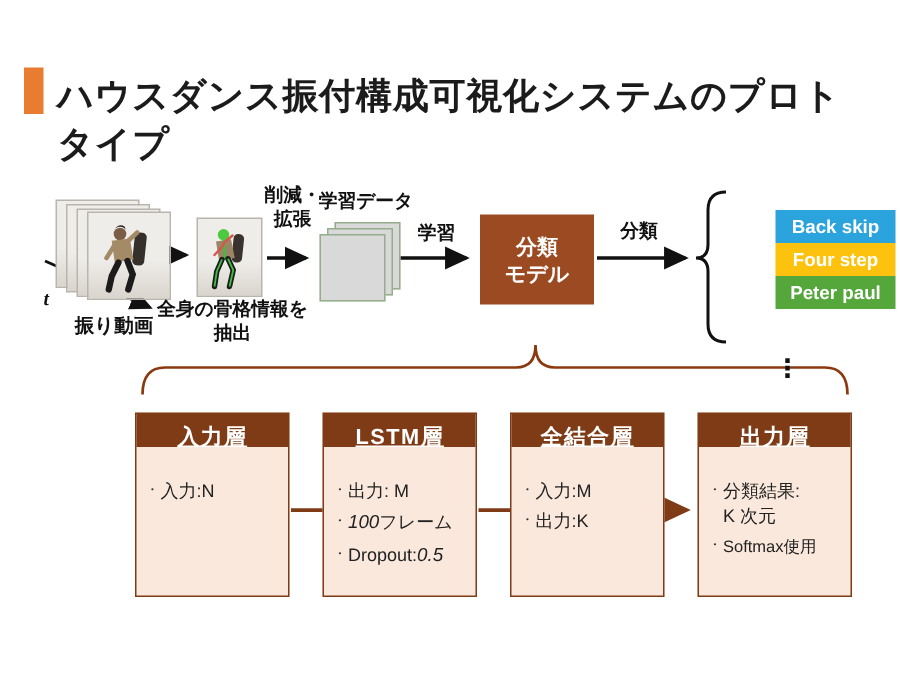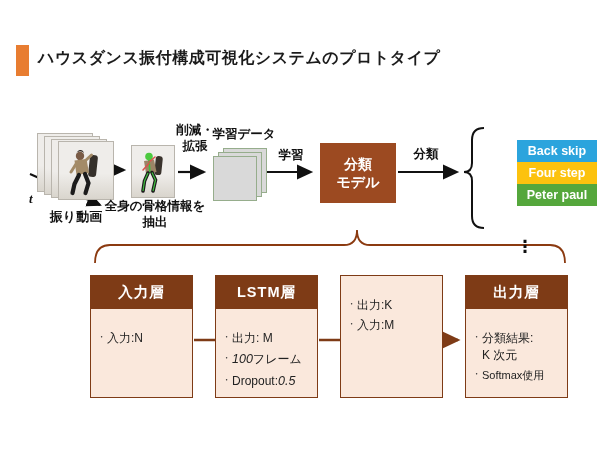--- a/index.html
+++ b/index.html
@@ -3,21 +3,21 @@
 <meta charset="utf-8">
 <style>
   html,body{margin:0;padding:0;background:#fff;}
   .slide{position:relative;width:600px;height:450px;background:#fff;overflow:hidden;
          font-family:"Liberation Sans","DejaVu Sans",sans-serif;color:#111;}
   .abs{position:absolute;}
   .preline{white-space:pre-line;}
 
   
   .title-bar{left:16px;top:45px;width:13px;height:31px;background:#E87D31;}
-  .page-title{left:38px;top:48px;width:540px;font-size:16px;font-weight:600;
+  .page-title{left:38px;top:48px;width:540px;font-size:24px;font-weight:600;
               color:#1b1b1b;letter-spacing:.5px;}
 
   
   .flabel{font-size:12.5px;font-weight:600;color:#111;text-align:center;line-height:1.25;}
   .t-label{left:29px;top:191px;font-family:"Liberation Serif","DejaVu Serif",serif;
            font-style:italic;font-weight:bold;font-size:13px;}
 
   
   .frame{width:56px;height:59px;background:linear-gradient(#efedea 55%,#d9d5cd);
          border:1px solid #b9b5ad;box-sizing:border-box;}
@@ -34,22 +34,22 @@
   
   .results{left:485px;top:140px;width:80px;margin-left:32px;}
   .rrow{height:22px;line-height:22px;text-align:center;color:#fff;
         font-size:12.5px;font-weight:600;}
   .more{left:485px;top:236px;width:80px;text-align:center;font-size:17px;
         font-weight:bold;color:#111;letter-spacing:0;}
 
   
   .layer{top:275px;width:103px;height:123px;background:#FAE8DC;
          border:1.5px solid #7E3B16;box-sizing:border-box;}
-  .layer .hd{height:33px;line-height:33px;background:#7E3B16;color:#fff;
-             text-align:center;font-size:14.5px;font-weight:700;letter-spacing:1px;}
+  .layer .hd{height:22px;line-height:33px;background:#7E3B16;color:#fff;
+             text-align:center;font-size:14.5px;font-weight:700;letter-spacing:1px;text-decoration:underline;}
   .layer .bd{padding:21px 5px 0 6px;font-size:12px;color:#222;line-height:1.45;}
   .li{margin-bottom:3px;}
   .li::before{content:"・";font-size:9px;vertical-align:2px;margin-right:1px;color:#333;}
   .li .sm{font-size:12px;margin-top:26px;}
   .li .bg{font-size:12.5px;font-style:italic;}
   .li-softmax{font-size:11px;}
   svg{display:block;}
 </style>
 </head>
 <body>
@@ -145,23 +145,24 @@
   <div class="abs layer" style="left:215px">
     <div class="hd">LSTM層</div>
     <div class="bd">
       <div class="li"><span>出力: M</span></div>
       <div class="li"><span class="bg">100</span><span class="sm">フレーム</span></div>
       <div class="li"><span class="sm">Dropout:</span><span class="bg">0.5</span></div>
     </div>
   </div>
 
   <div class="abs layer" style="left:340px">
+    <div class="hd">全結合層</div>
     <div class="bd">
+      <div class="li"><span>入力:M</span></div>
       <div class="li"><span>出力:K</span></div>
-      <div class="li"><span>入力:M</span></div>
     </div>
   </div>
 
   <div class="abs layer" style="left:465px">
     <div class="hd">出力層</div>
     <div class="bd">
       <div class="li"><span class="preline" style="display:inline-block;vertical-align:top">分類結果:
 K 次元</span></div>
       <div class="li li-softmax"><span>Softmax使用</span></div>
     </div>

